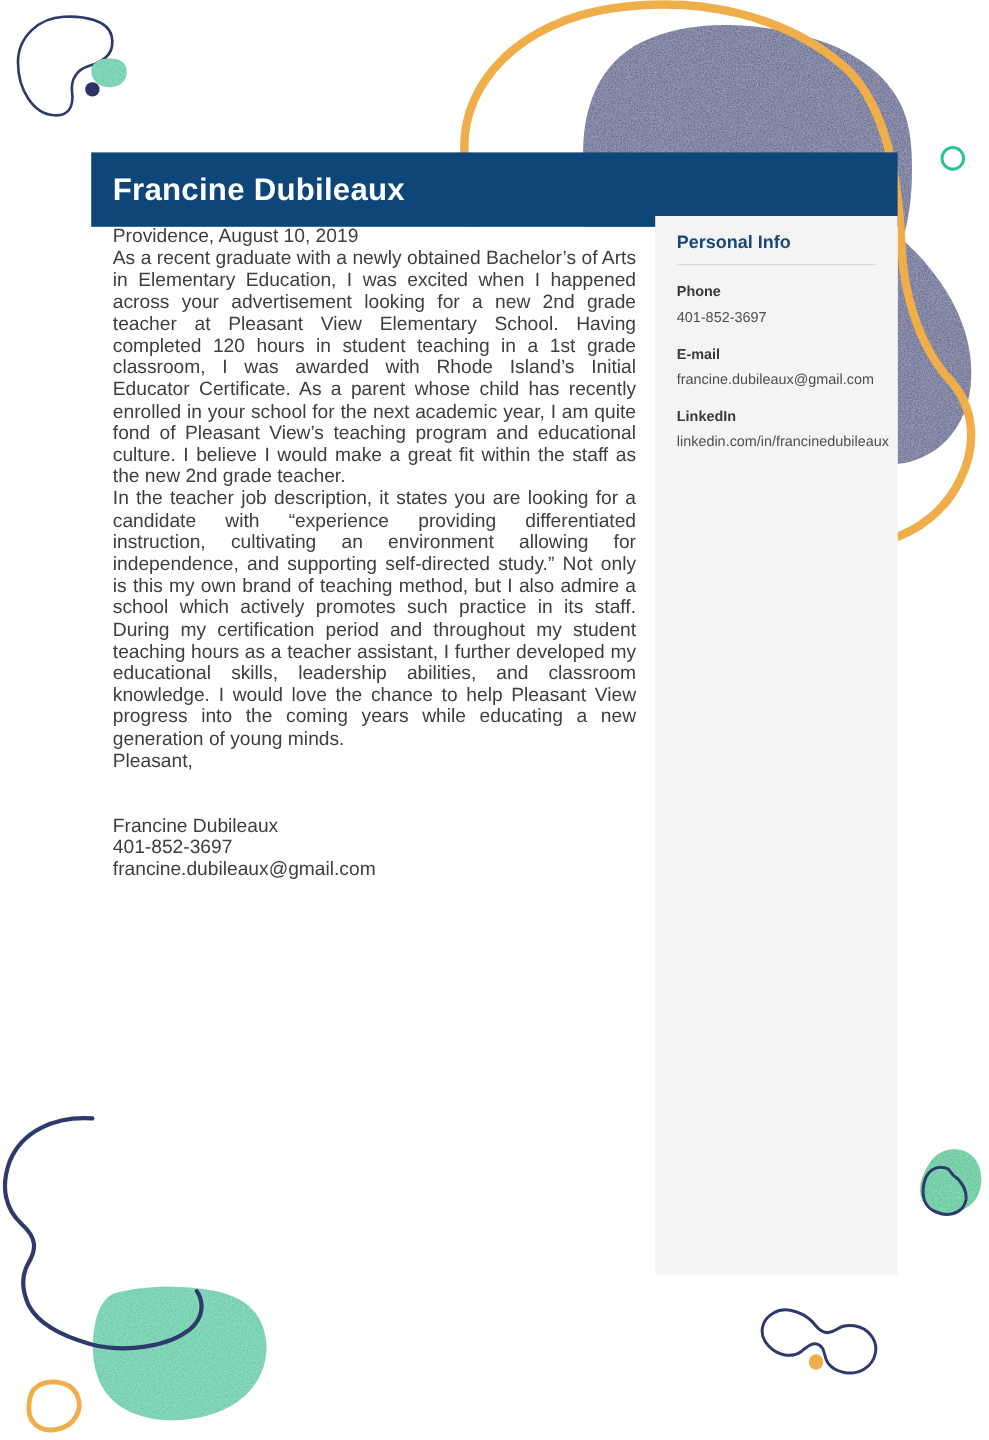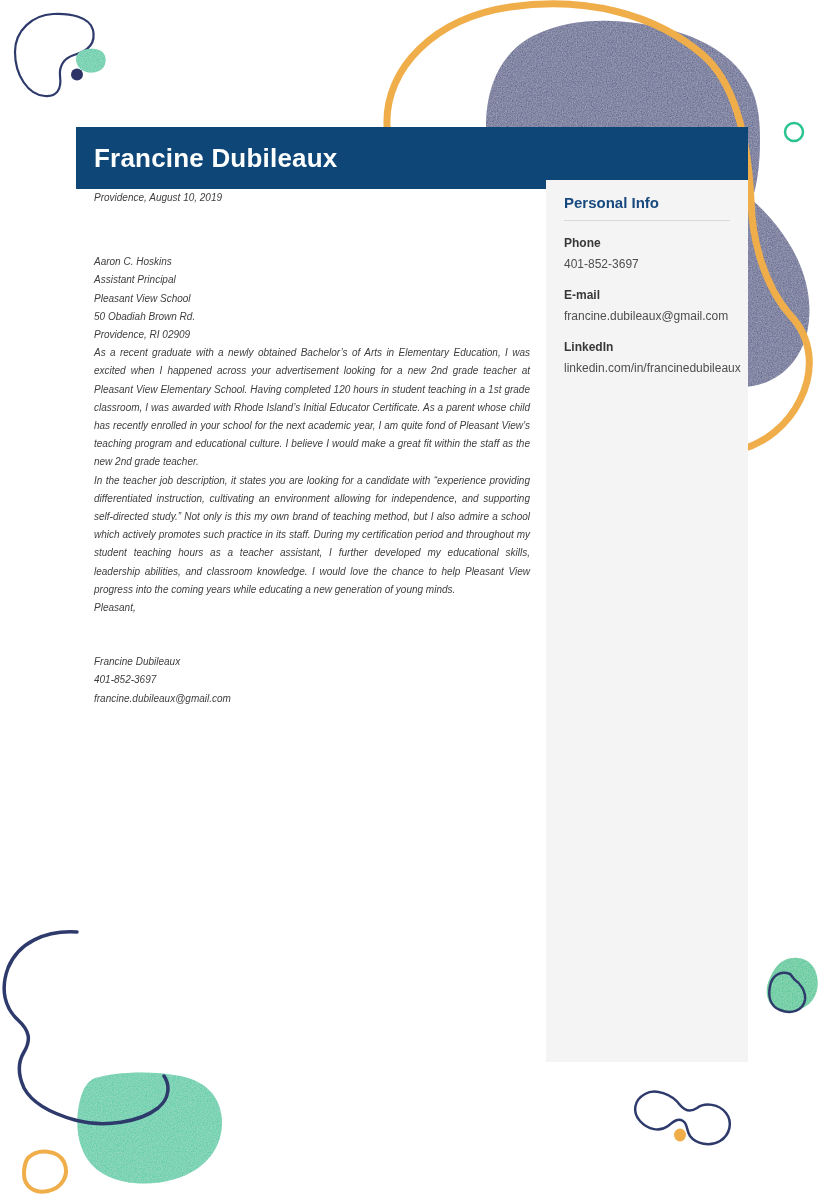--- a/index.html
+++ b/index.html
@@ -34,21 +34,21 @@
   .sidebar .divider{height:1px;background:var(--divider,#d9d9d9);margin-top:9px;}
   .info-label{
     font-size:12px;font-weight:bold;color:var(--label-text,#383838);
     margin-top:14px;line-height:17px;
   }
   .info-value{
     font-size:12px;color:var(--value-text,#4e4e4e);margin-top:4px;line-height:17px;
   }
   .letter{
     position:absolute;left:94px;top:189px;width:436px;z-index:4;
-    color:var(--body-text,#3e3e3e);font-size:10px;line-height:18.2px;font-style:italic;
+    color:var(--body-text,#3e3e3e);font-size:16px;line-height:18.2px;
   }
   .letter p{margin:0;}
   .date{margin-top:13px;}
   .recipient{margin-top:46px;}
   .para{margin-top:18px;text-align:justify;}
   .para.first{}
   .closing{margin-top:18px;}
   .signature{margin-top:36px;}
 </style>
 </head>
@@ -109,27 +109,20 @@
     </div>
     <div>
       <div class="info-label">LinkedIn</div>
       <div class="info-value">linkedin.com/in/francinedubileaux</div>
     </div>
   </aside>
 
   <main class="letter">
     <p class="date">Providence, August 10, 2019</p>
 
-    <div class="recipient">
-      <div>Aaron C. Hoskins</div>
-      <div>Assistant Principal</div>
-      <div>Pleasant View School</div>
-      <div>50 Obadiah Brown Rd.</div>
-      <div>Providence, RI 02909</div>
-    </div>
 
     <p class="para first">As a recent graduate with a newly obtained Bachelor’s of Arts in Elementary Education, I was excited when I happened across your advertisement looking for a new 2nd grade teacher at Pleasant View Elementary School. Having completed 120 hours in student teaching in a 1st grade classroom, I was awarded with Rhode Island’s Initial Educator Certificate. As a parent whose child has recently enrolled in your school for the next academic year, I am quite fond of Pleasant View’s teaching program and educational culture. I believe I would make a great fit within the staff as the new 2nd grade teacher.</p>
     <p class="para">In the teacher job description, it states you are looking for a candidate with “experience providing differentiated instruction, cultivating an environment allowing for independence, and supporting self-directed study.” Not only is this my own brand of teaching method, but I also admire a school which actively promotes such practice in its staff. During my certification period and throughout my student teaching hours as a teacher assistant, I further developed my educational skills, leadership abilities, and classroom knowledge. I would love the chance to help Pleasant View progress into the coming years while educating a new generation of young minds.</p>
 
     <p class="closing">Pleasant,</p>
 
     <div class="signature">
       <div>Francine Dubileaux</div>
       <div>401-852-3697</div>
       <div>francine.dubileaux@gmail.com</div>

